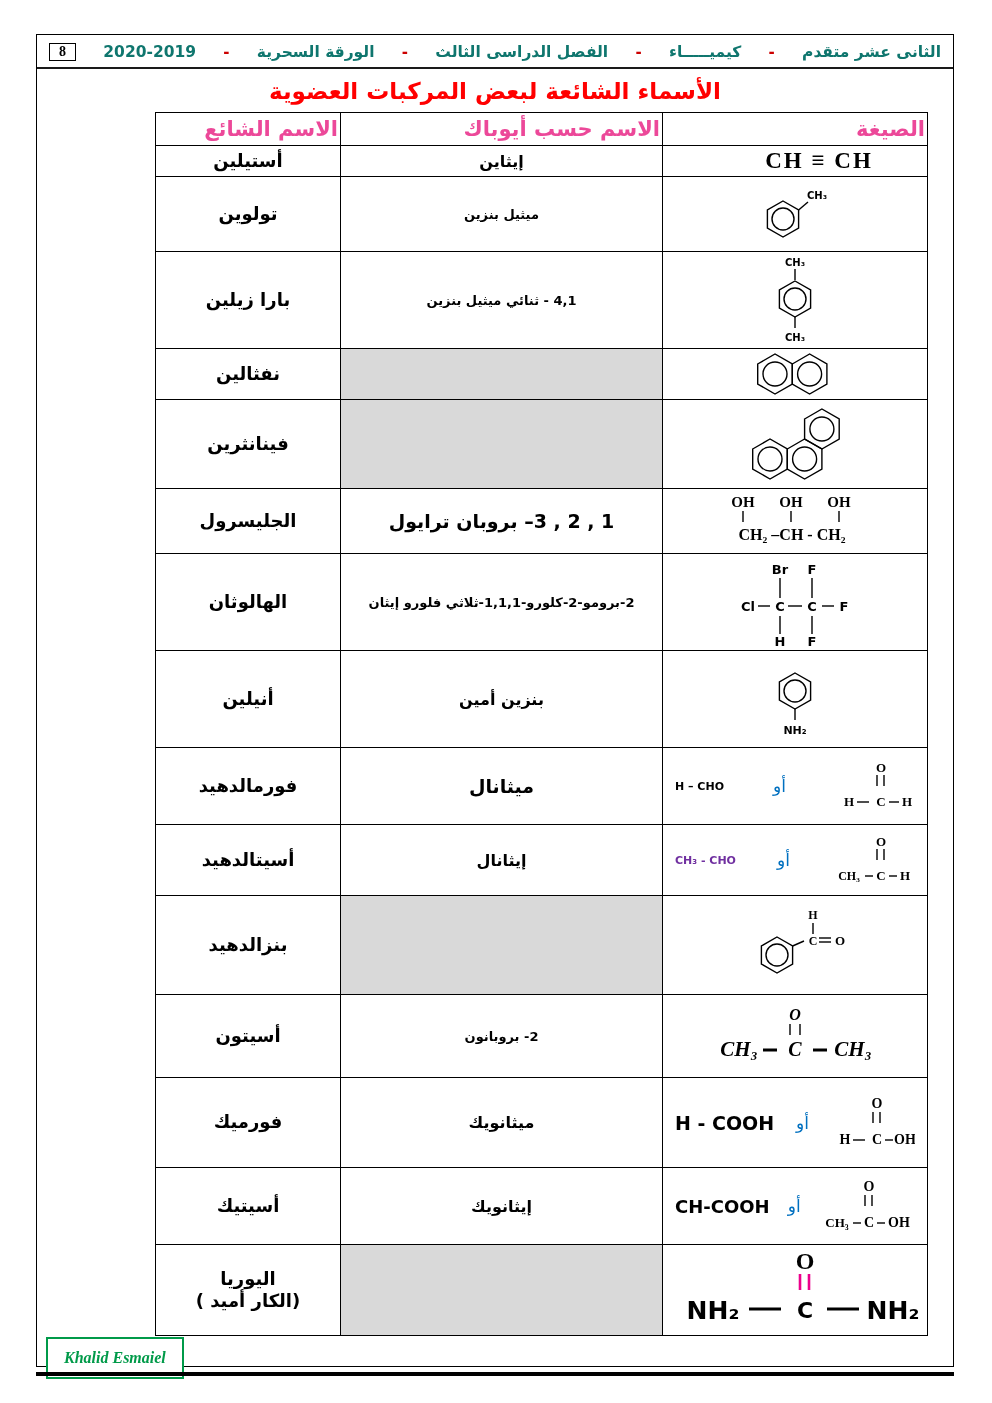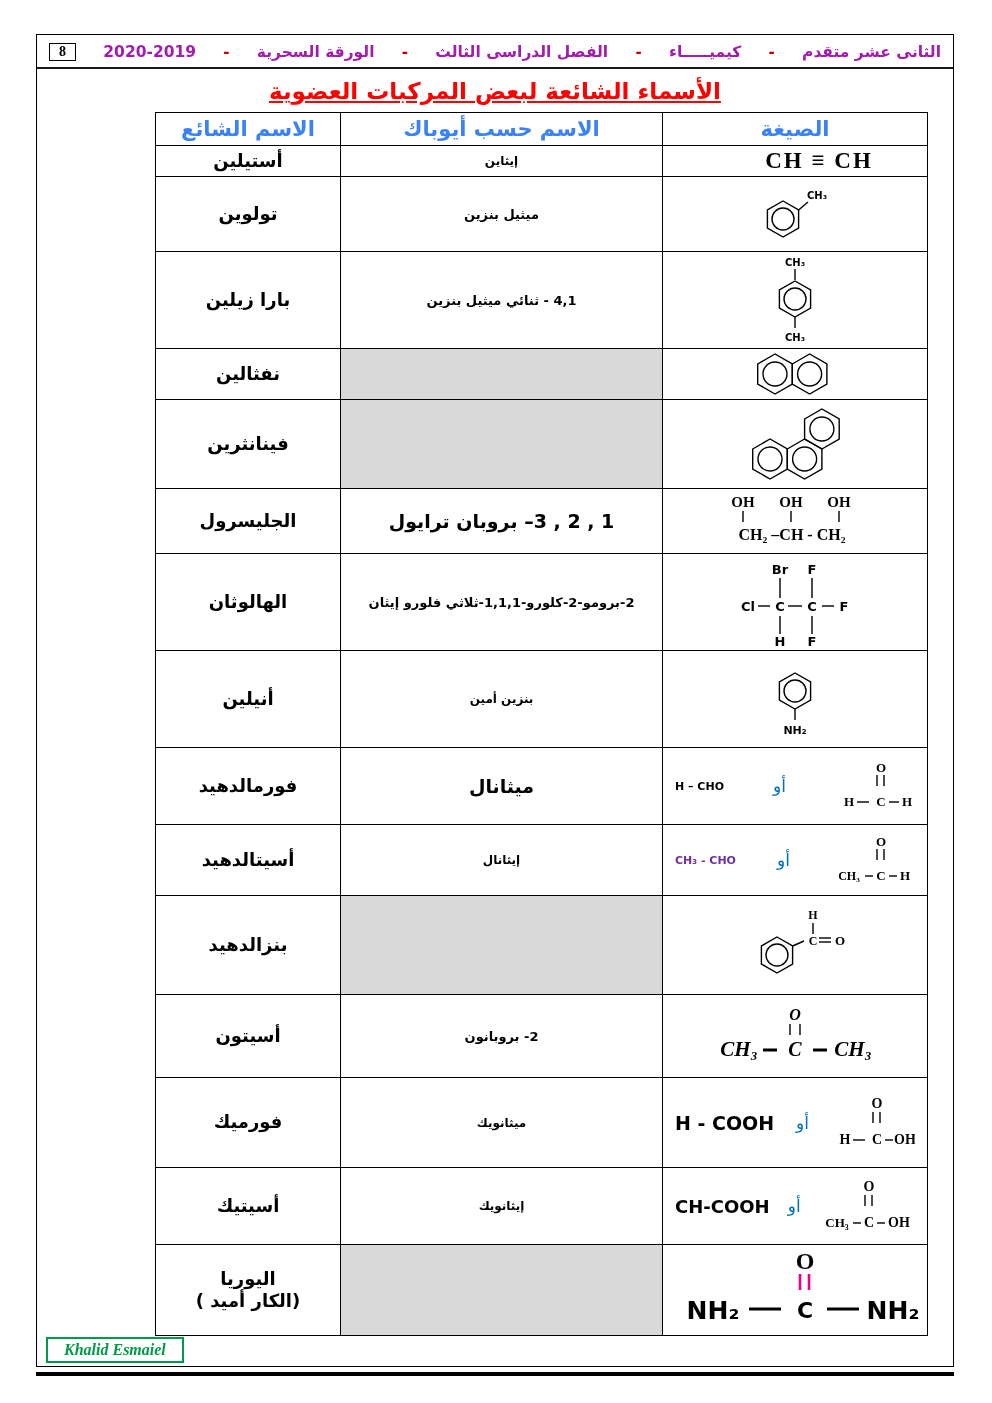--- a/index.html
+++ b/index.html
@@ -1,46 +1,46 @@
 <!DOCTYPE html>
 <html><head>
 <meta charset="utf-8">
 <style>
   html,body{margin:0;padding:0;}
   body{width:992px;height:1403px;background:#fff;font-family:"DejaVu Sans",sans-serif;}
   .page{position:relative;width:992px;height:1403px;background:#fff;overflow:hidden;}
   .frame{position:absolute;left:36px;top:34px;width:918px;height:1333px;border:1.6px solid #000;box-sizing:border-box;background:#fff;}
   .bottom-bar{position:absolute;left:36px;top:1372px;width:918px;height:4px;background:#000;}
   .header{display:flex;direction:rtl;align-items:center;justify-content:space-between;padding:8px 12px 6px;border-bottom:2px solid #1a1a1a;}
-  .hp{color:#a21caf;font-weight:bold;font-size:15.5px;white-space:nowrap;}
+  .hp{color:#0f766e;font-weight:bold;font-size:15.5px;white-space:nowrap;}
   .dash{color:#CC0000;font-weight:bold;font-size:15px;}
   .page-num{border:1.6px solid #000;padding:0 9px;font-weight:bold;font-size:14px;color:#000;font-family:"Liberation Serif",serif;direction:ltr;background:#fff;}
-  .title{text-align:center;margin:9px 0 8px;font-size:23px;font-weight:bold;color:#FF0000;text-decoration:underline;direction:rtl;}
+  .title{text-align:center;margin:9px 0 8px;font-size:23px;font-weight:bold;color:#FF0000;direction:rtl;}
   table{border-collapse:collapse;margin-left:118px;table-layout:fixed;width:772px;}
   th,td{border:1.7px solid #000;box-sizing:border-box;}
-  th{color:#3b82f6;font-size:21px;font-weight:bold;padding:2px;direction:rtl;}
+  th{color:#ec4899;font-size:21px;font-weight:bold;padding:2px;direction:rtl;text-align:right;}
   td{text-align:center;vertical-align:middle;padding:2px;}
   .common{font-size:18px;font-weight:bold;direction:rtl;white-space:pre-line;line-height:1.25;}
   .iupac{font-weight:bold;direction:rtl;}
   .gray{background:#D9D9D9;}
-  .sm{font-size:13px;}.md{font-size:12px;}.lg{font-size:19px;}
+  .sm{font-size:13px;}.md{font-size:16px;}.lg{font-size:19px;}
   .ethyne{font-family:"Liberation Serif","DejaVu Serif",serif;font-size:23px;font-weight:bold;letter-spacing:2px;margin-left:48px;}
   .f-flex{display:flex;direction:ltr;align-items:center;justify-content:space-between;padding:0 10px;}
   .or{color:#0070C0;font-weight:normal;font-size:17px;}
   .f-left{font-weight:bold;font-size:11px;font-family:"DejaVu Sans",sans-serif;white-space:nowrap;}
   .purple{color:#7030A0;}
   svg{display:inline-block;vertical-align:middle;}
   svg line{stroke:#000;stroke-width:1.4;}
   svg polygon,svg circle{fill:none;stroke:#000;stroke-width:1.4;}
   svg text{font-family:"Liberation Serif","DejaVu Serif",serif;font-weight:bold;text-anchor:middle;fill:#000;}
   svg text.sans{font-family:"DejaVu Sans",sans-serif;}
   .m-line{stroke:#EC008C;stroke-width:2.6;}
   .thick{stroke-width:3;}
   .it{font-style:italic;}
-  .footer{position:absolute;left:46px;top:1337px;border:2px solid #009A49;padding:2px 16px;color:#009A49;font-weight:bold;font-style:italic;font-size:16px;font-family:"Liberation Serif","DejaVu Serif",serif;background:#fff;}
+  .footer{position:absolute;left:46px;top:1337px;border:2px solid #009A49;padding:10px 16px;color:#009A49;font-weight:bold;font-style:italic;font-size:16px;font-family:"Liberation Serif","DejaVu Serif",serif;background:#fff;}
 </style>
 </head>
 <body>
 
 <div class="page">
   <div class="frame">
 
     <div class="header">
       <span class="hp">الثانى عشر متقدم</span>
       <span class="dash">-</span>

